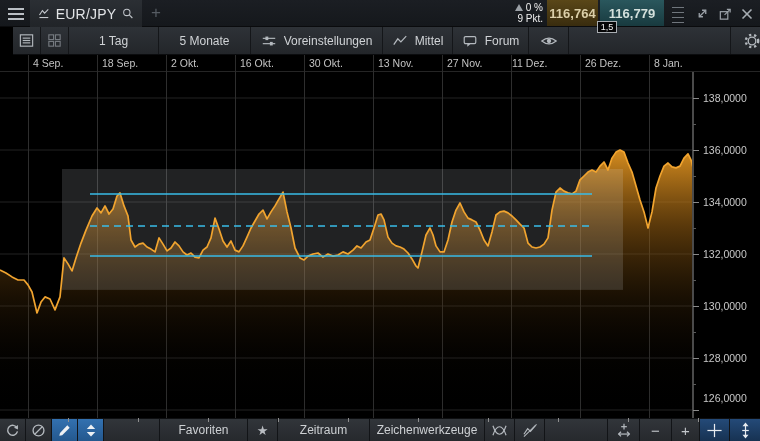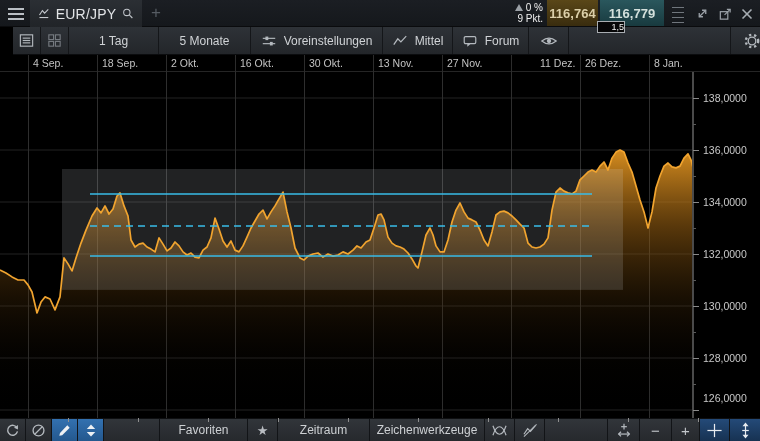--- a/index.html
+++ b/index.html
@@ -20,22 +20,22 @@
     font-size:17px; line-height:24px; color:#565c63; }
   .pctblock { position:absolute; left:470px; top:2px; width:73px; height:23px; text-align:right;
     font-size:10px; line-height:11px; color:#f0f0f0; }
   .pctblock .tri { display:inline-block; margin-right:3px; }
   .bid { position:absolute; left:547px; top:0; width:51px; height:26px;
     background:linear-gradient(#5a4718,#392c0e); color:#dbcfa9; font-size:13px; font-weight:bold;
     display:flex; align-items:center; justify-content:center; }
   .ask { position:absolute; left:600px; top:0; width:64px; height:26px;
     background:linear-gradient(#2a575d,#183a3f); color:#d3e0dc; font-size:13px; font-weight:bold;
     display:flex; align-items:center; justify-content:center; }
-  .spreadbadge { position:absolute; left:597px; top:21px; width:28px; height:12px; z-index:6;
-    background:#060607; border:1px solid #a9adb2; color:#f2f2f2; font-size:9px; line-height:10px; text-align:right; }
+  .spreadbadge { position:absolute; left:597px; top:21px; width:20px; height:12px; z-index:6;
+    background:#060607; border:1px solid #a9adb2; color:#f2f2f2; font-size:9px; line-height:10px; text-align:center; }
   .grip { position:absolute; left:671px; top:3px; width:14px; height:21px; }
   .grip i { display:block; height:1px; background:#70767d; margin:4px 1px 0 1px; }
   .winbtn { position:absolute; top:5px; width:17px; height:17px; display:flex; align-items:center; justify-content:center; }
   
   .toolbar { position:absolute; left:0; top:27px; width:760px; height:28px;
     background:linear-gradient(#2e3237,#23262a); border-bottom:1px solid #0b0c0e;margin-left:13px; }
   .tcell { position:absolute; top:0; height:27px; border-right:1px solid #141619;
     display:flex; align-items:center; justify-content:center; gap:7px; font-size:12px; color:#d0d3d6; }
   
   .dates { position:absolute; left:0; top:55px; width:760px; height:17px; background:#000;
@@ -207,21 +207,21 @@
       <div class="dlabel" style="left: 171px;">2 Okt.</div>
       <div class="dtick" style="left: 235px;"></div>
       <div class="dlabel" style="left: 240px;">16 Okt.</div>
       <div class="dtick" style="left: 304px;"></div>
       <div class="dlabel" style="left: 309px;">30 Okt.</div>
       <div class="dtick" style="left: 373px;"></div>
       <div class="dlabel" style="left: 378px;">13 Nov.</div>
       <div class="dtick" style="left: 442px;"></div>
       <div class="dlabel" style="left: 447px;">27 Nov.</div>
       <div class="dtick" style="left: 511px;"></div>
-      <div class="dlabel" style="left: 540px;">11 Dez.</div>
+      <div class="dlabel" style="left: 512px;">11 Dez.</div>
       <div class="dtick" style="left: 580px;"></div>
       <div class="dlabel" style="left: 585px;">26 Dez.</div>
       <div class="dtick" style="left: 649px;"></div>
       <div class="dlabel" style="left: 654px;">8 Jan.</div>
     </div>
 
   <div class="plot" id="plot">
       <svg width="693" height="346" viewBox="0 0 693 346">
         <defs>
           <linearGradient id="fillgrad" x1="0" y1="0" x2="0" y2="1">

